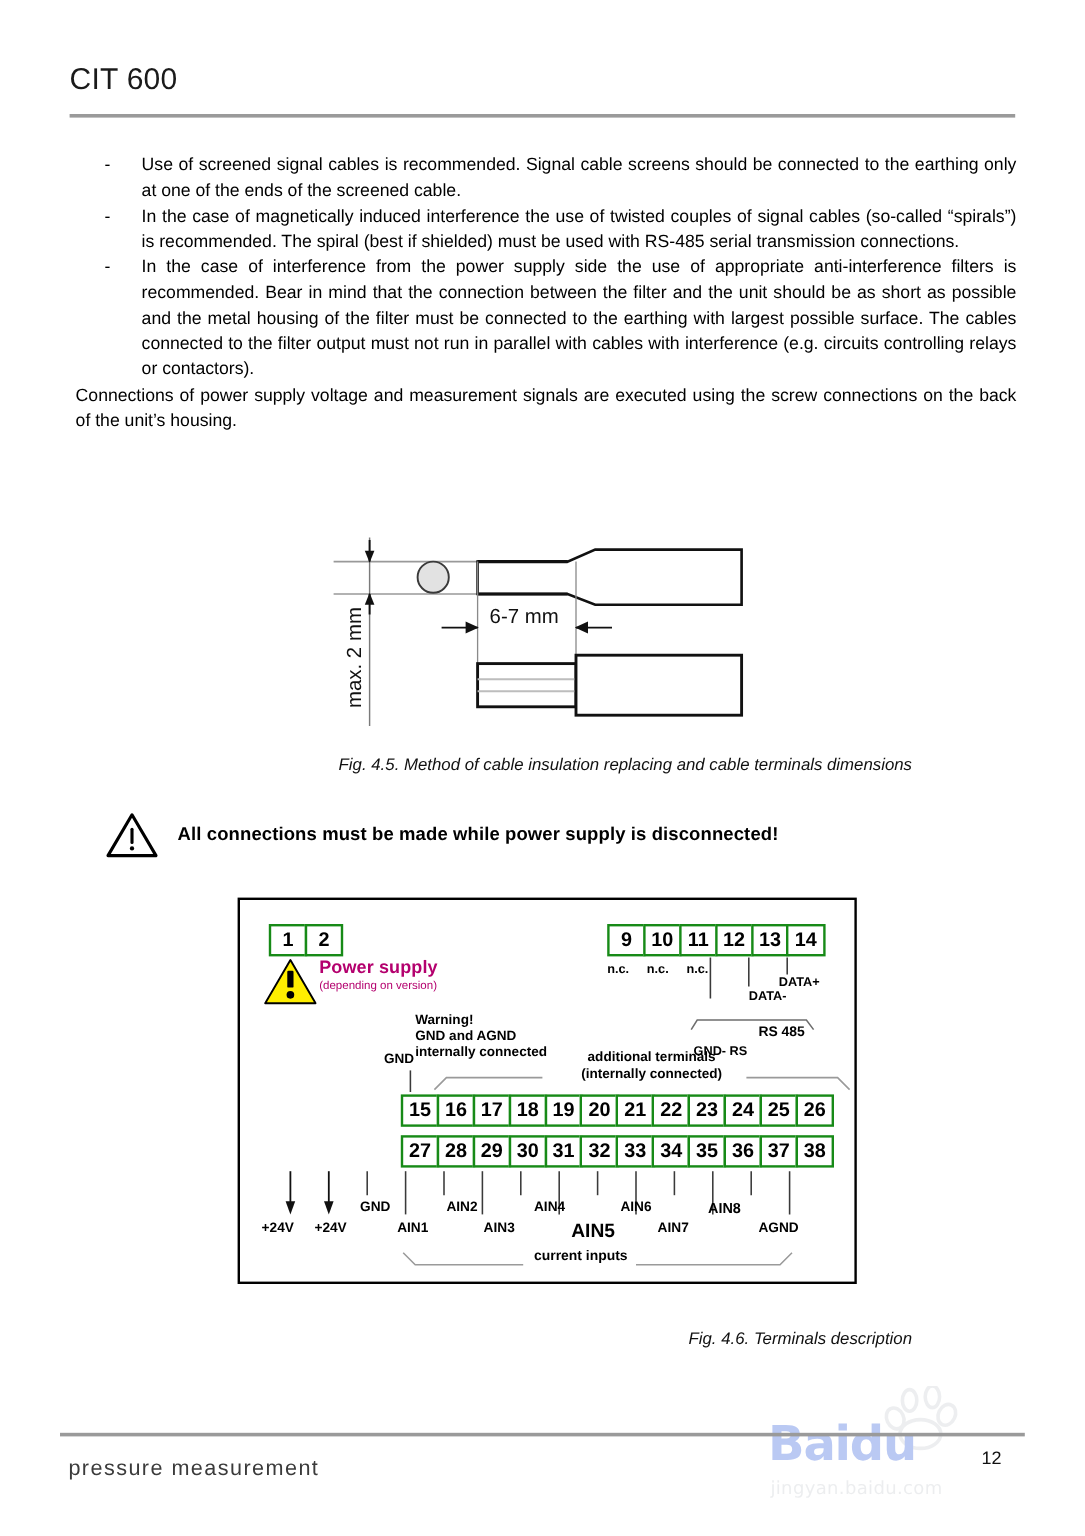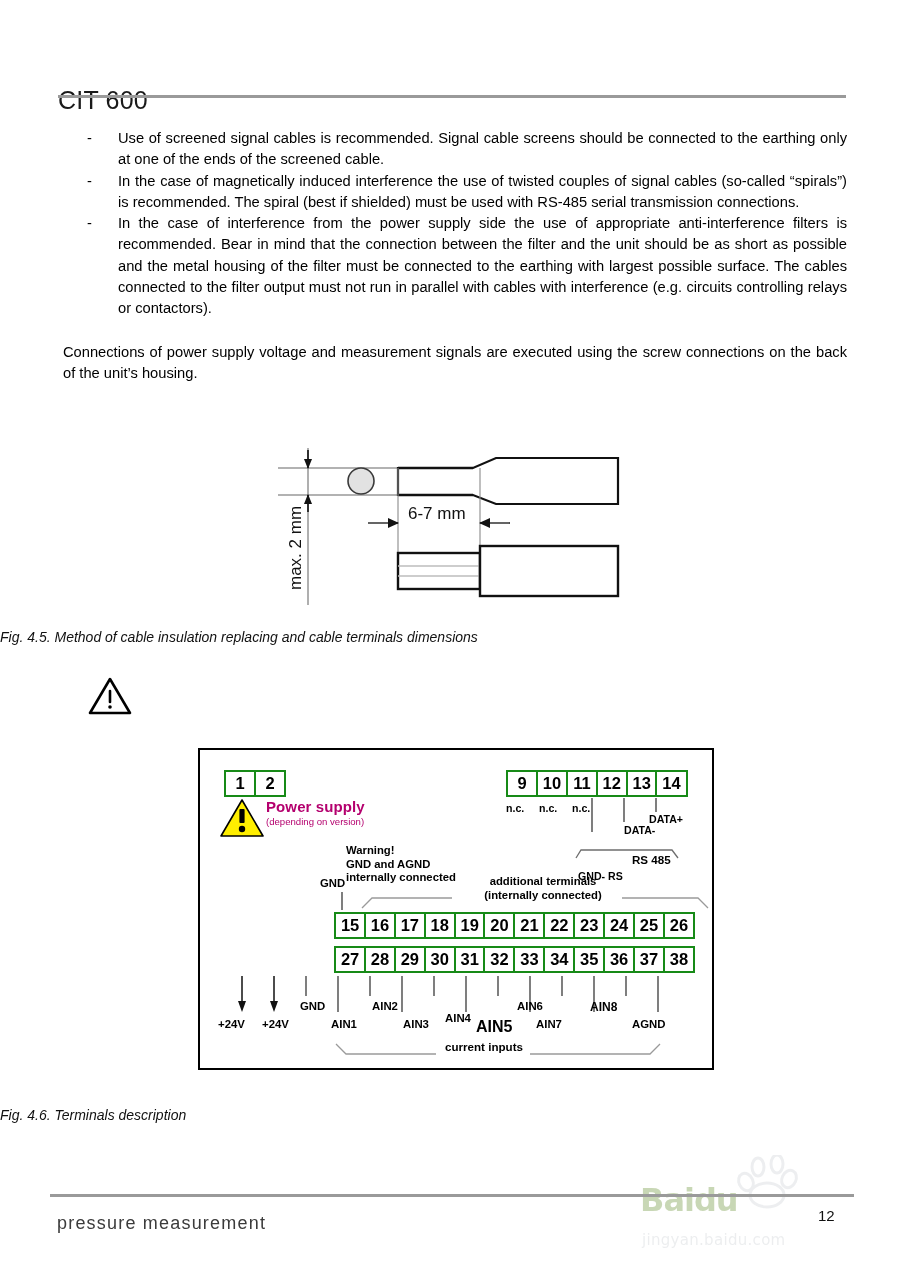--- a/index.html
+++ b/index.html
@@ -7,21 +7,21 @@
   body {
     width: 904px; height: 1280px;
     background: #ffffff;
     font-family: "Liberation Sans", sans-serif;
     color: #000;
     position: relative;
     overflow: hidden;
   }
 
   
-  .page-header { position:absolute; left:58px; top:52px; width:788px;margin-top:34px; }
+  .page-header { position:absolute; left:58px; top:52px; width:788px; }
   .doc-title {
     font-size: 25px; font-weight: 400; letter-spacing: .2px; color:#1a1a1a;
   }
   .header-rule {
     position:absolute; left:58px; top:95px; width:788px; height:3px;
     background:#9a9a9a;
   }
 
   
   .content { position:absolute; left:63px; top:128px; width:784px; }
@@ -31,28 +31,27 @@
     font-size:14.7px; line-height:21.3px;
     text-align: justify; text-justify: inter-word;
     margin-bottom:0px;
   }
   .bullet-li .dash {
     position:absolute; left:24px; top:0; width:12px;
     font-size:14.7px; line-height:21.3px;
   }
   .para {
     font-size:14.7px; line-height:21.3px; text-align:justify;
-    margin-top:22px;
   }
 
   
   .fig45-wrap { position:absolute; left:0; top:440px; width:904px; height:180px; }
   .fig45 { position:absolute; left:268px; top:0; }
   .fig-caption {
-    position:absolute; width:760px; text-align:left;
+    position:absolute; width:760px; text-align:right;
     font-size:14px; font-style:italic; color:#111;
   }
   #cap45 { top:629px; }
   #cap46 { top:1107px; }
 
   
   .warn-row { position:absolute; left:88px; top:676px; display:flex; align-items:center; gap:0; }
   .warn-tri { width:44px; height:40px; margin-right:16px; }
   .warn-text { font-size:15.4px; font-weight:bold; letter-spacing:.1px; }
 
@@ -113,24 +112,24 @@
   }
   #l-gnd-top { left:120px; top:127px; font-size:11.3px; }
 
   
   #l-24v-a { left:18px; top:268px; font-size:11.4px; }
   #l-24v-b { left:62px; top:268px; font-size:11.4px; }
   #l-gnd-b { left:100px; top:250px; font-size:11.4px; }
   #l-ain1  { left:131px; top:268px; font-size:11.4px; }
   #l-ain2  { left:172px; top:250px; font-size:11.4px; }
   #l-ain3  { left:203px; top:268px; font-size:11.4px; }
-  #l-ain4  { left:245px; top:250px; font-size:11.4px;margin-top:12px; }
+  #l-ain4  { left:245px; top:250px; font-size:11.4px; }
   #l-ain5  { left:276px; top:268px; font-size:16px; }
   #l-ain6  { left:317px; top:250px; font-size:11.4px; }
-  #l-ain7  { left:336px; top:268px; font-size:11.4px; }
+  #l-ain7  { left:348px; top:268px; font-size:11.4px; }
   #l-ain8  { left:390px; top:250px; font-size:12px; }
   #l-agnd  { left:432px; top:268px; font-size:11.4px; }
   #l-curin { left:245px; top:290px; font-size:11.6px; }
 
   .svg-overlay { position:absolute; left:0; top:0; width:100%; height:100%; pointer-events:none; }
 
   
   .footer-rule {
     position:absolute; left:50px; top:1194px; width:804px; height:3px; background:#9a9a9a;
   }
@@ -143,21 +142,21 @@
     font-size:15px; color:#111;
   }
 
   
   .watermark {
     position:absolute; left:636px; top:1155px; width:232px; height:105px;
     opacity:.30; pointer-events:none;
   }
   .wm-main {
     position:absolute; left:4px; top:26px;
-    font-size:32px; font-weight:bold; color:#4d7c0f;
+    font-size:40px; font-weight:bold; color:#1d4ed8;
     letter-spacing:-1px; font-family:"DejaVu Sans", sans-serif;
   }
   .wm-sub {
     position:absolute; left:6px; top:76px;
     font-size:15px; color:#c2c7cc; letter-spacing:.3px;
     font-family:"DejaVu Sans", sans-serif;
   }
 </style>
 </head>
 <body>
@@ -219,20 +218,21 @@
   </svg>
 </div>
 <div class="fig-caption" id="cap45">Fig. 4.5. Method of cable insulation replacing and cable terminals dimensions</div>
 
 <div class="warn-row">
   <svg class="warn-tri" viewBox="0 0 44 40">
     <path d="M22 3 L42 37 L2 37 Z" fill="none" stroke="#000" stroke-width="2.6" stroke-linejoin="round"></path>
     <line x1="22" y1="15" x2="22" y2="26" stroke="#000" stroke-width="2.6" stroke-linecap="round"></line>
     <circle cx="22" cy="31" r="1.8" fill="#000"></circle>
   </svg>
+  <span class="warn-text">All connections must be made while power supply is disconnected!</span>
 </div>
 
 <div class="fig46-box">
   <div class="fig46-inner">
 
     <svg class="svg-overlay" viewBox="0 0 512 318" preserveAspectRatio="none">
 
       <line x1="392" y1="48" x2="392" y2="82" stroke="#3a3a3a" stroke-width="1.3"></line>
       <line x1="424" y1="48" x2="424" y2="72" stroke="#3a3a3a" stroke-width="1.3"></line>
       <line x1="456" y1="48" x2="456" y2="62" stroke="#3a3a3a" stroke-width="1.3"></line>

